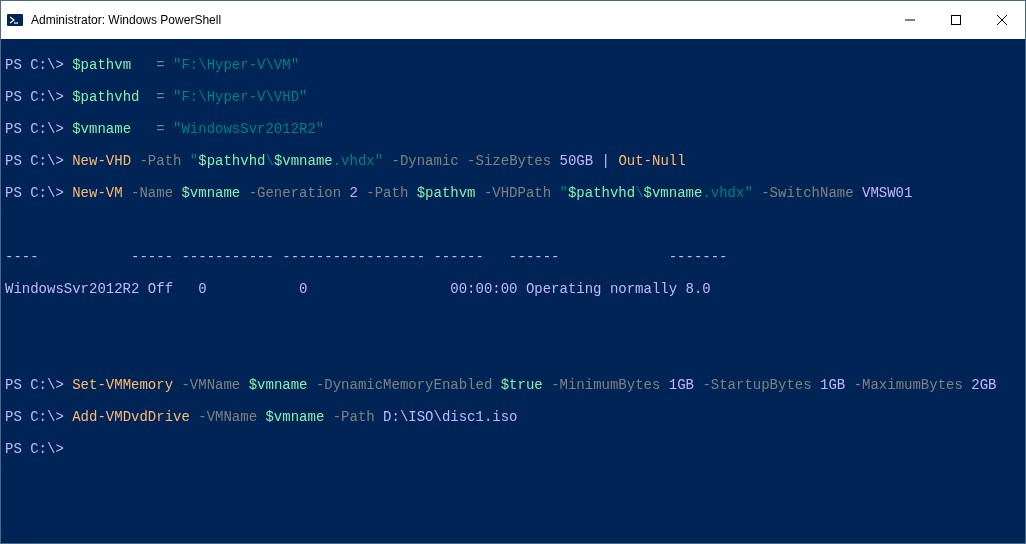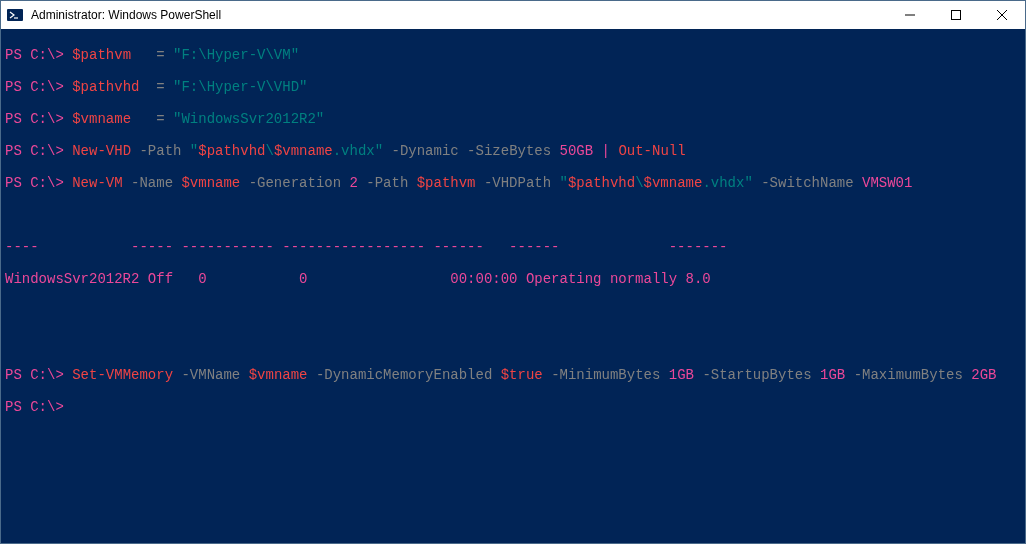--- a/index.html
+++ b/index.html
@@ -1,24 +1,24 @@
 <!DOCTYPE html>
 <html><head>
 <meta charset="utf-8">
 <style>
   html,body{margin:0;padding:0;font-family:Consolas,'Courier New',monospace;font-size:14px;background:#fff}
   .window{width:1026px;height:544px;border:1px solid #4a6a8a;box-sizing:border-box;position:relative;background:#012456;overflow:hidden}
-  .titlebar{height:28px;background:#fff;display:flex;align-items:center;font-family:'Segoe UI',Tahoma,sans-serif;font-size:12px;color:#000}
+  .titlebar{height:38px;background:#fff;display:flex;align-items:center;font-family:'Segoe UI',Tahoma,sans-serif;font-size:12px;color:#000}
   .titlebar .ico{width:16px;height:16px;margin:0 6px;display:flex;align-items:center;justify-content:center}
   .titlebar .title{flex:1;padding-left:2px}
   .titlebar .btn{width:46px;height:30px;display:flex;align-items:center;justify-content:center;cursor:default}
   .term{padding:2px 4px;color:#eeedf0;white-space:pre;line-height:16px;letter-spacing:0px}
-  .t-white{color:#ec4899}
-  .t-yellow{color:#ef4444}
-  .t-green{color:#ef4444}
+  .t-white{color:#c4b5fd}
+  .t-yellow{color:#fdba74}
+  .t-green{color:#86efac}
   .t-gray{color:#808080}
   .t-str{color:#008080}
   .blank{height:16px}
   svg{display:block}
 </style>
 </head>
 <body>
 
 <div class="window">
   <div class="titlebar">
@@ -53,15 +53,16 @@
 <div><span class="t-white">PS C:\&gt; </span><span class="t-green">$pathvhd</span><span class="t-gray">  = </span><span class="t-str">"F:\Hyper-V\VHD"</span></div>
 <div><span class="t-white">PS C:\&gt; </span><span class="t-green">$vmname</span><span class="t-gray">   = </span><span class="t-str">"WindowsSvr2012R2"</span></div>
 <div><span class="t-white">PS C:\&gt; </span><span class="t-yellow">New-VHD</span><span class="t-gray"> -Path </span><span class="t-str">"</span><span class="t-green">$pathvhd</span><span class="t-str">\</span><span class="t-green">$vmname</span><span class="t-str">.vhdx</span><span class="t-str">"</span><span class="t-gray"> -Dynamic -SizeBytes </span><span class="t-white">50GB</span><span class="t-white"> | </span><span class="t-yellow">Out-Null</span></div>
 <div><span class="t-white">PS C:\&gt; </span><span class="t-yellow">New-VM</span><span class="t-gray"> -Name </span><span class="t-green">$vmname</span><span class="t-gray"> -Generation </span><span class="t-white">2</span><span class="t-gray"> -Path </span><span class="t-green">$pathvm</span><span class="t-gray"> -VHDPath </span><span class="t-str">"</span><span class="t-green">$pathvhd</span><span class="t-str">\</span><span class="t-green">$vmname</span><span class="t-str">.vhdx</span><span class="t-str">"</span><span class="t-gray"> -SwitchName </span><span class="t-white">VMSW01</span></div>
 <div class="blank"></div>
 <div><span class="t-white">----           ----- ----------- ----------------- ------   ------             -------</span></div>
 <div><span class="t-white">WindowsSvr2012R2 Off   0           0                 00:00:00 Operating normally 8.0</span></div>
 <div class="blank"></div>
 <div class="blank"></div>
 <div><span class="t-white">PS C:\&gt; </span><span class="t-yellow">Set-VMMemory</span><span class="t-gray"> -VMName </span><span class="t-green">$vmname</span><span class="t-gray"> -DynamicMemoryEnabled </span><span class="t-green">$true</span><span class="t-gray"> -MinimumBytes </span><span class="t-white">1GB</span><span class="t-gray"> -StartupBytes </span><span class="t-white">1GB</span><span class="t-gray"> -MaximumBytes </span><span class="t-white">2GB</span></div>
+<div><span class="t-white">PS C:\&gt; </span><span class="t-yellow">Add-VMDvdDrive</span><span class="t-gray"> -VMName </span><span class="t-green">$vmname</span><span class="t-gray"> -Path </span><span class="t-white">D:\ISO\disc1.iso</span></div>
 <div><span class="t-white">PS C:\&gt; </span></div>
   </div>
 </div>
 
 </body></html>

